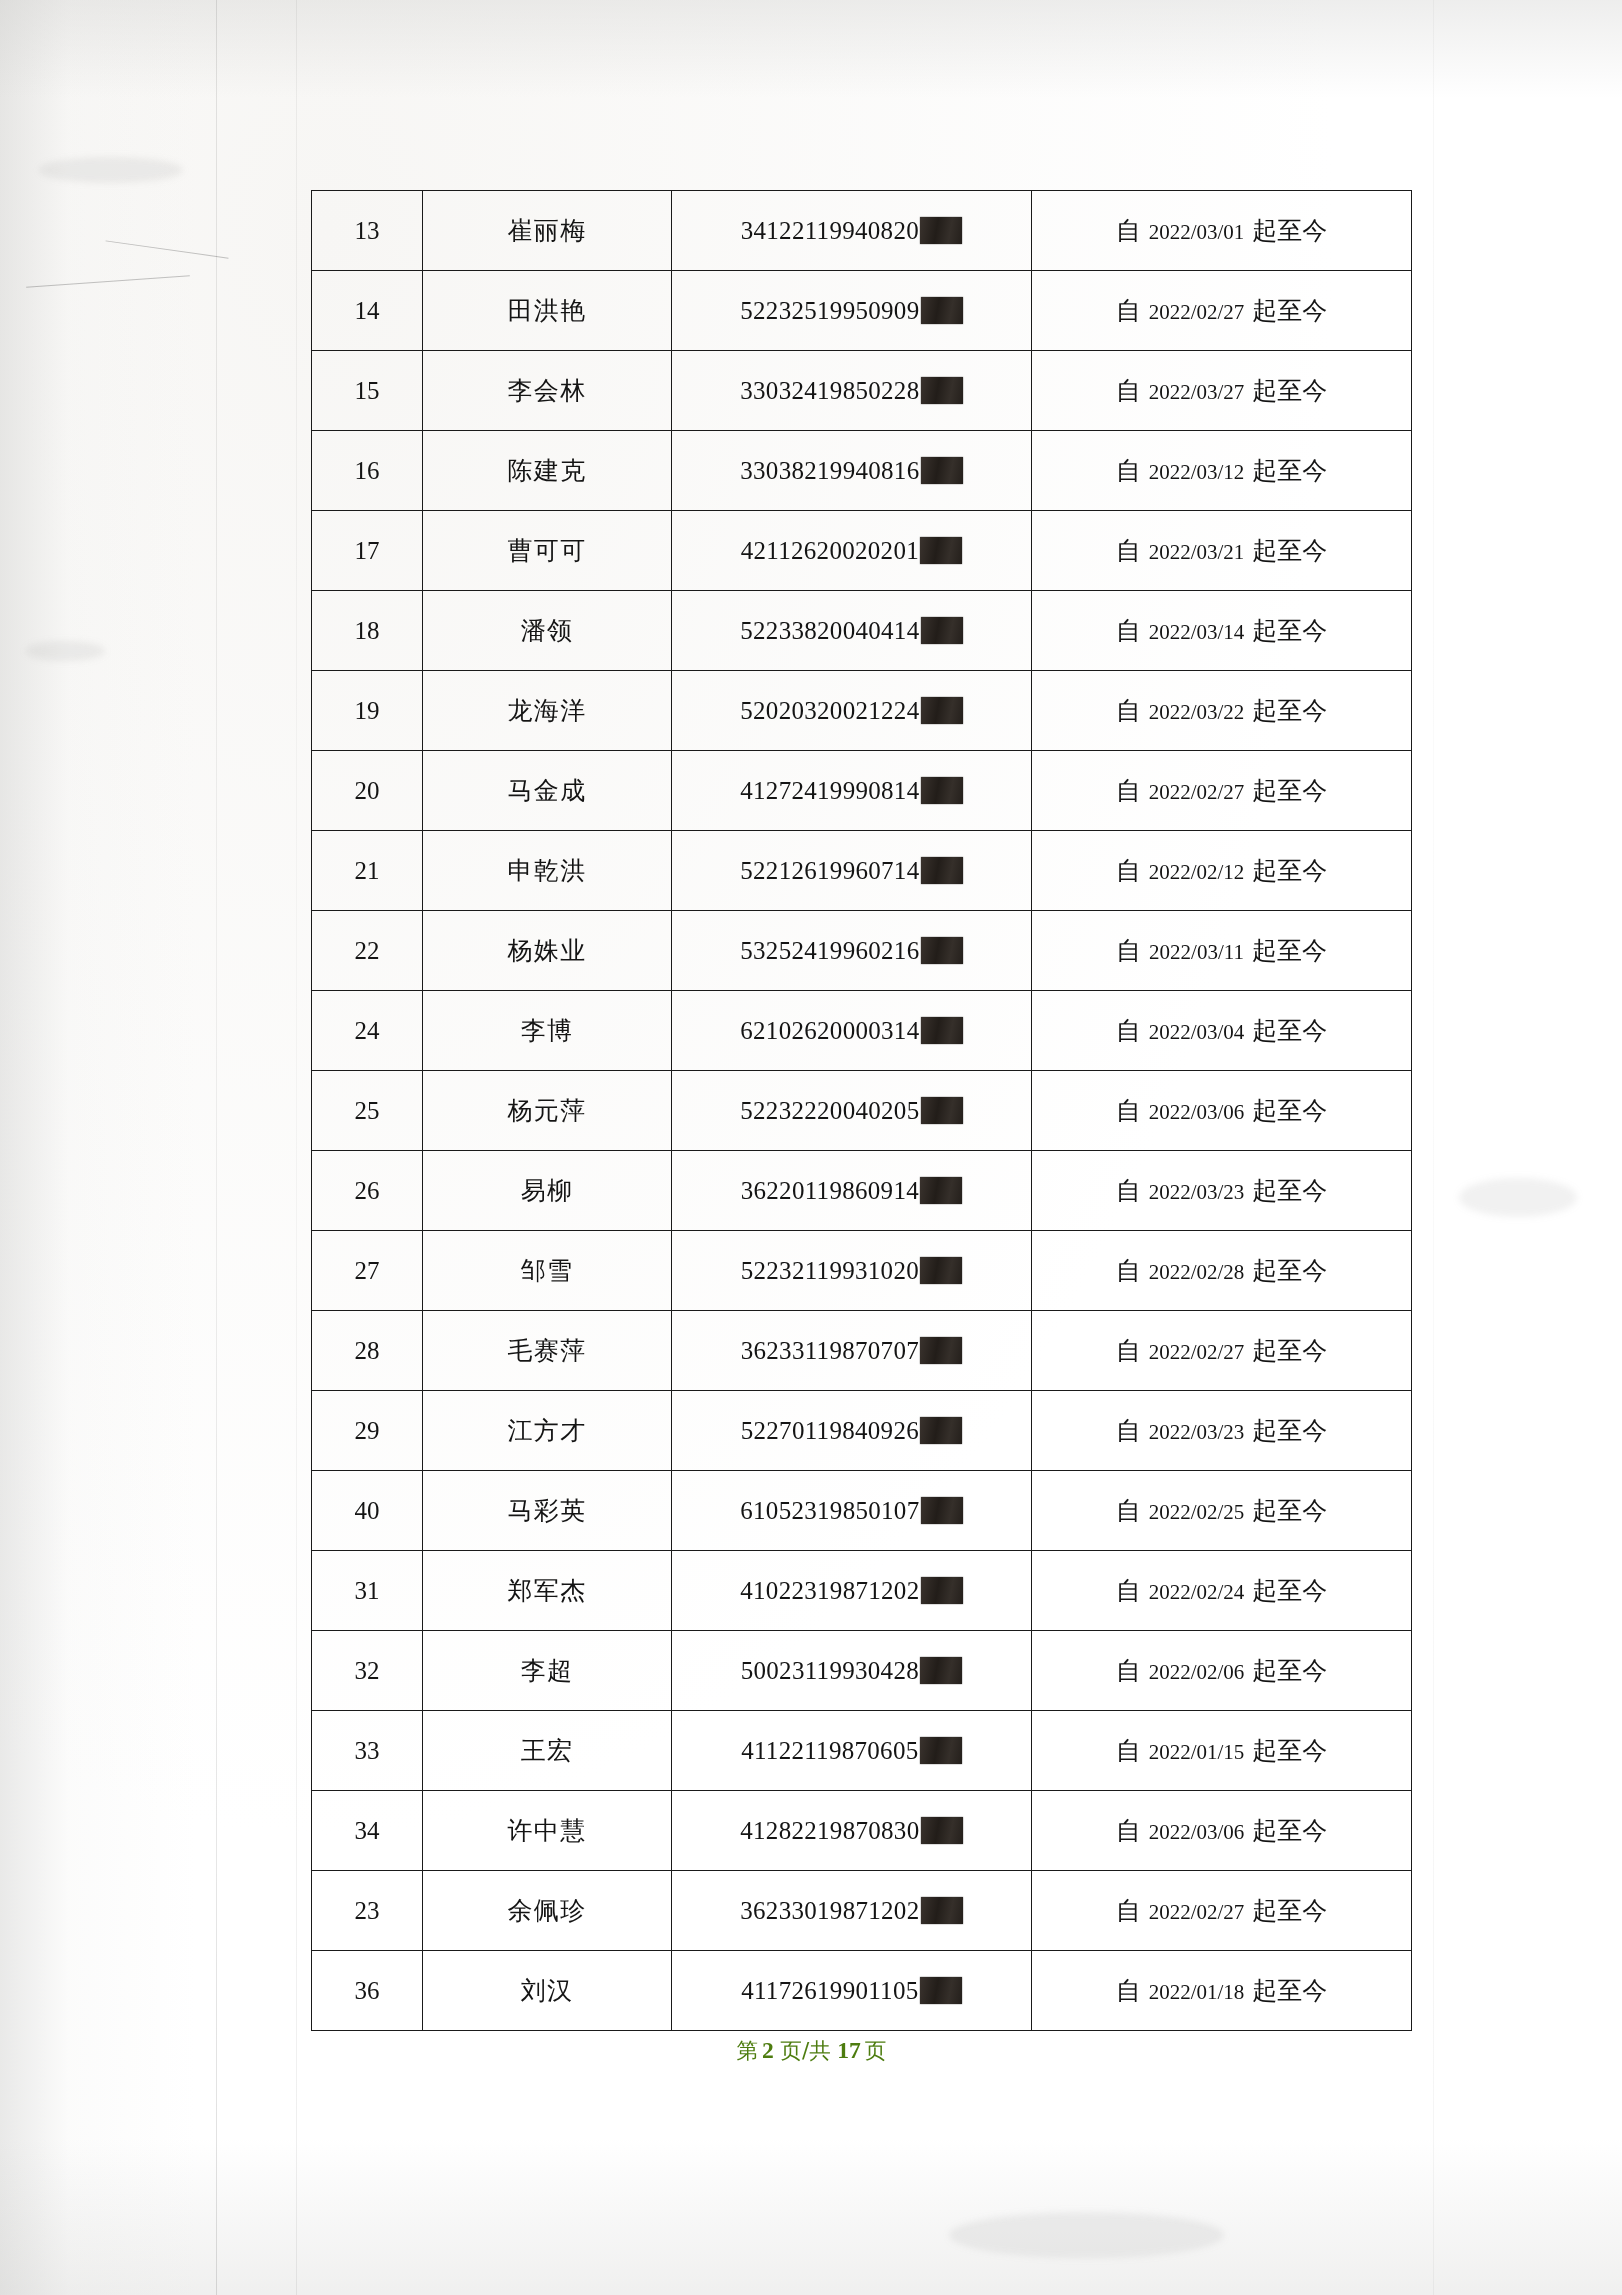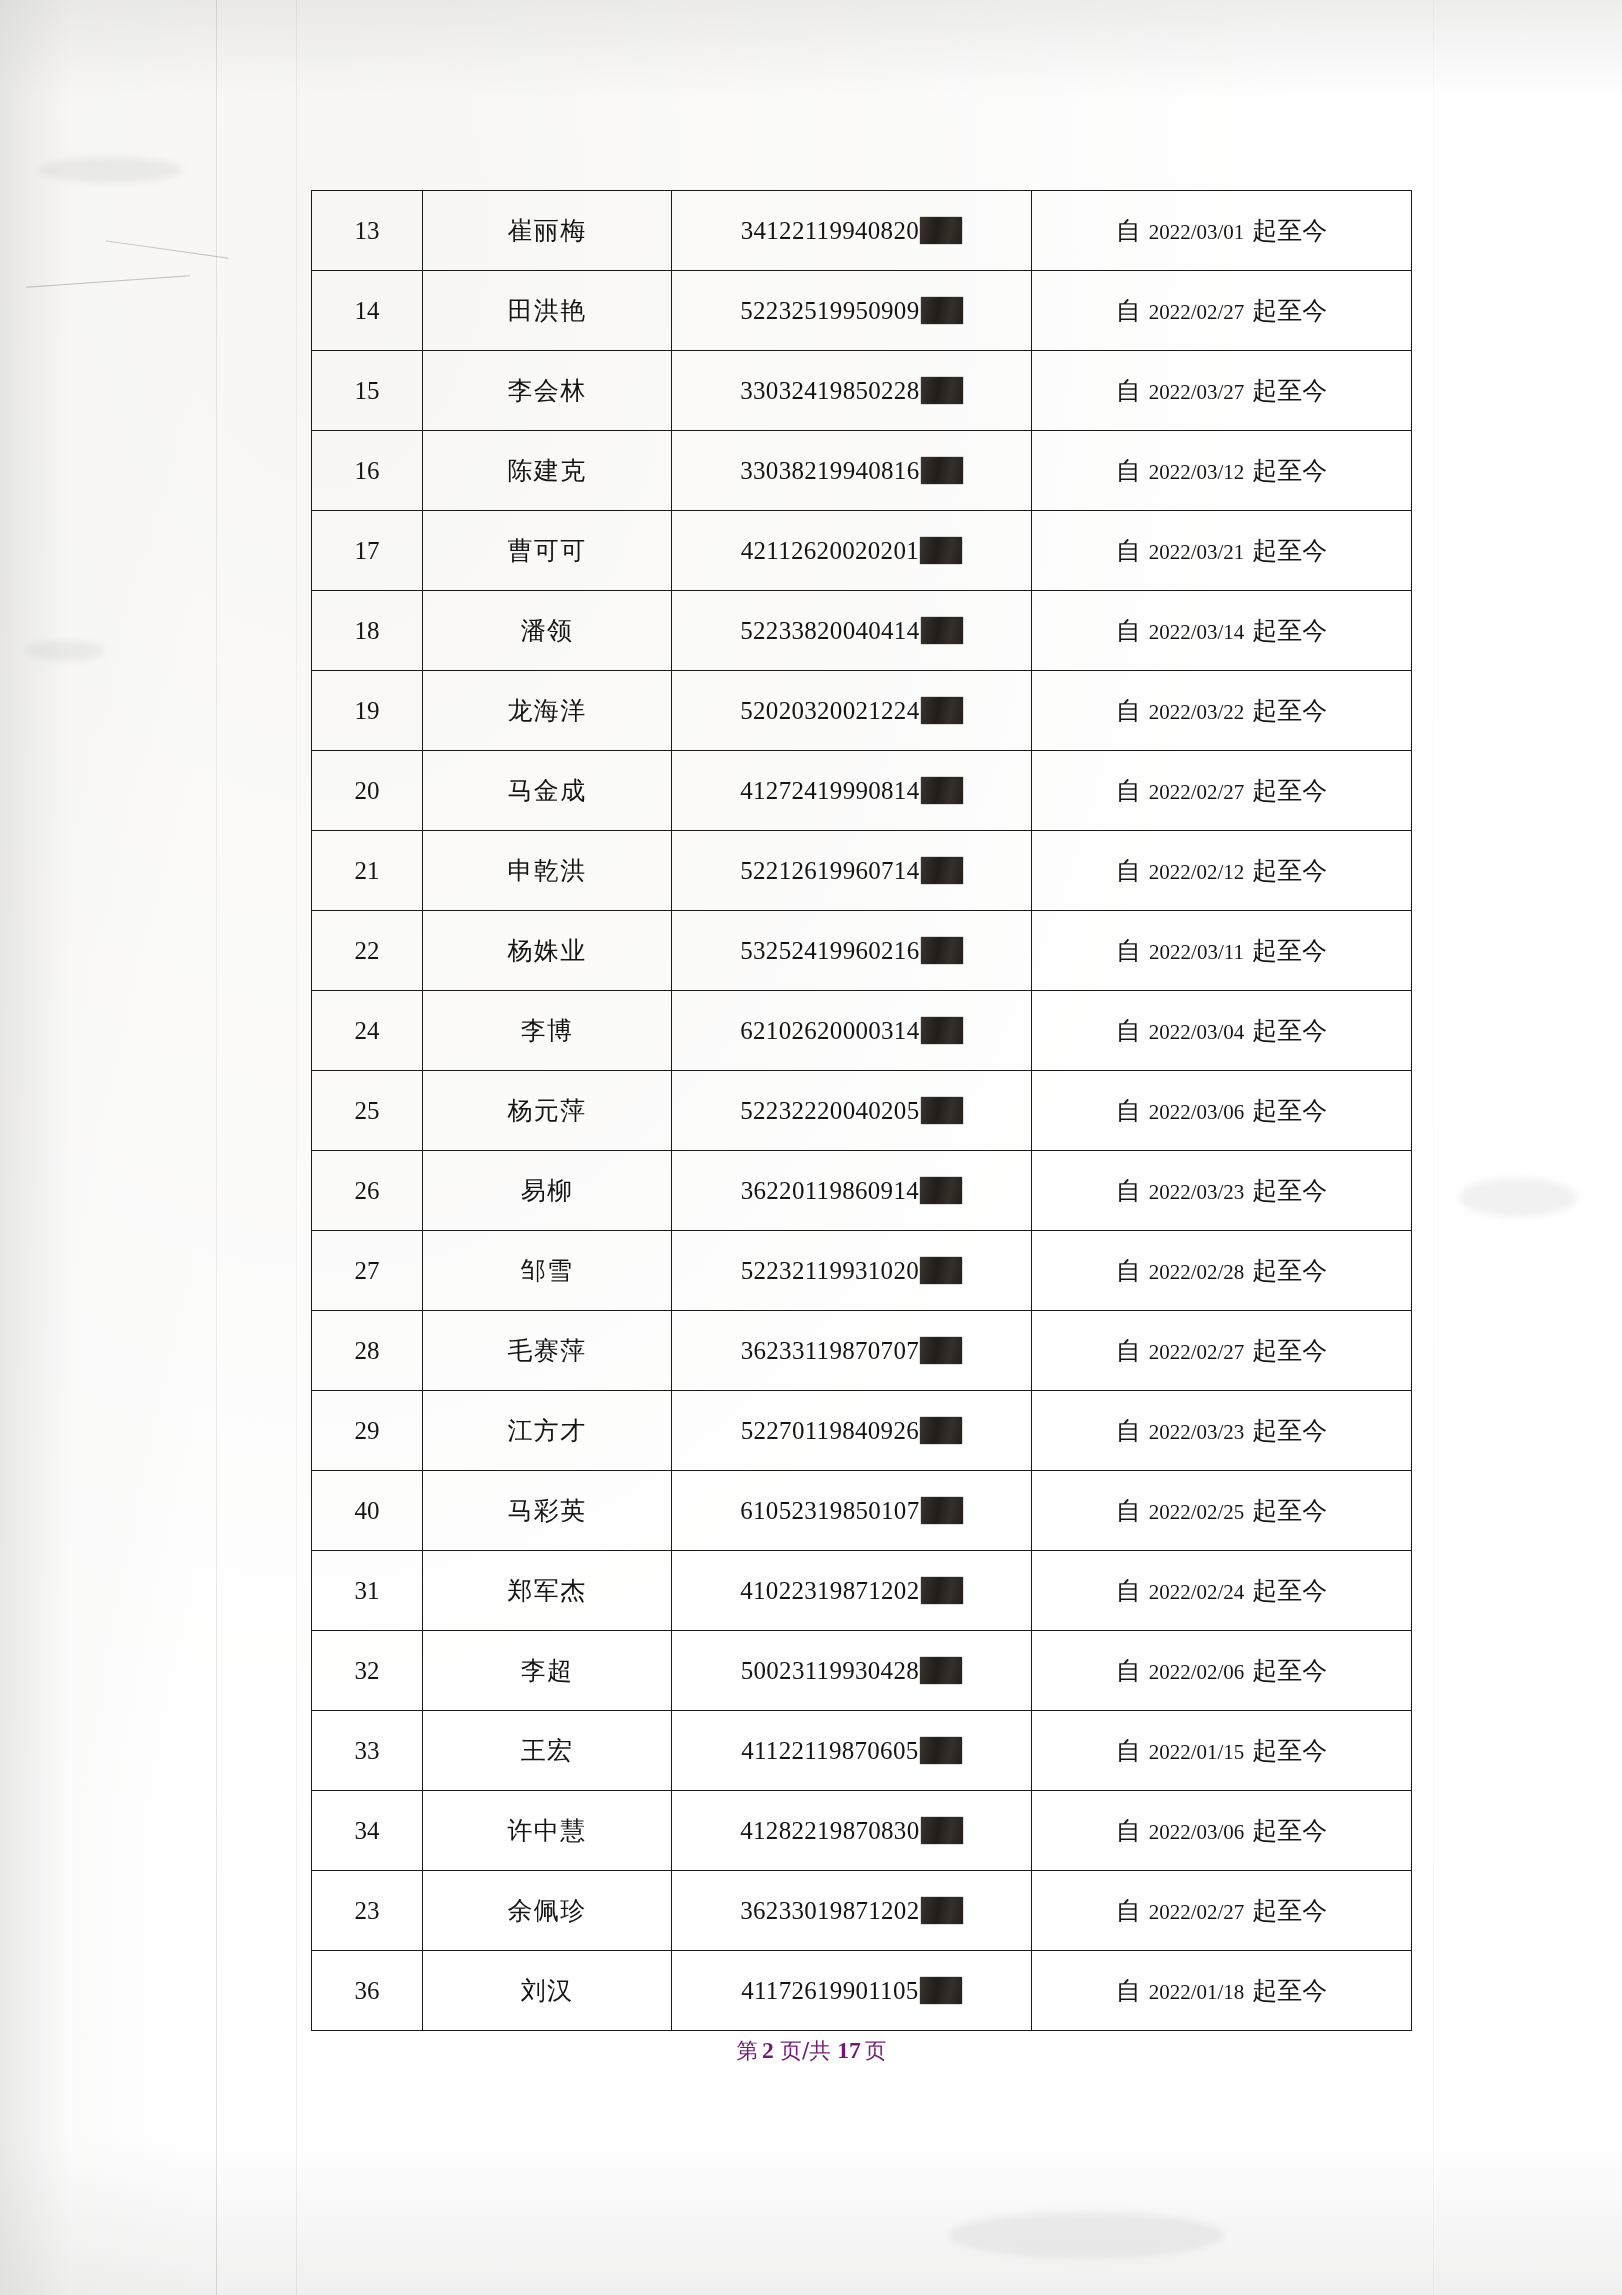--- a/index.html
+++ b/index.html
@@ -139,21 +139,21 @@
 
   
   .footer {
     position: absolute;
     left: 0;
     top: 2036px;
     width: 1623px;
     text-align: center;
     font-family: "DejaVu Sans", sans-serif;
     font-size: 21.6px;
-    color: #701a75;
+    color: #4d7c0f;
   }
   .footer .pnum {
     font-family: "Liberation Serif", serif;
     font-weight: bold;
     font-size: 23.6px;
     padding: 0 3.9px;
   }
   .footer .sep { padding: 0 2.6px; }
 </style>
 </head>

